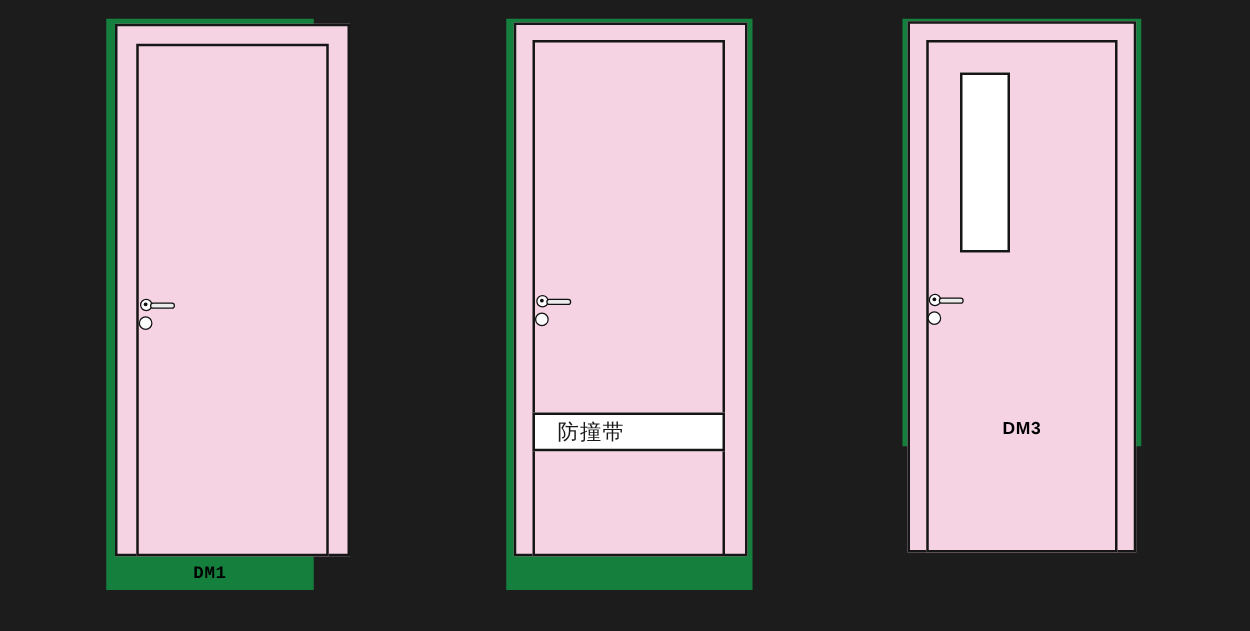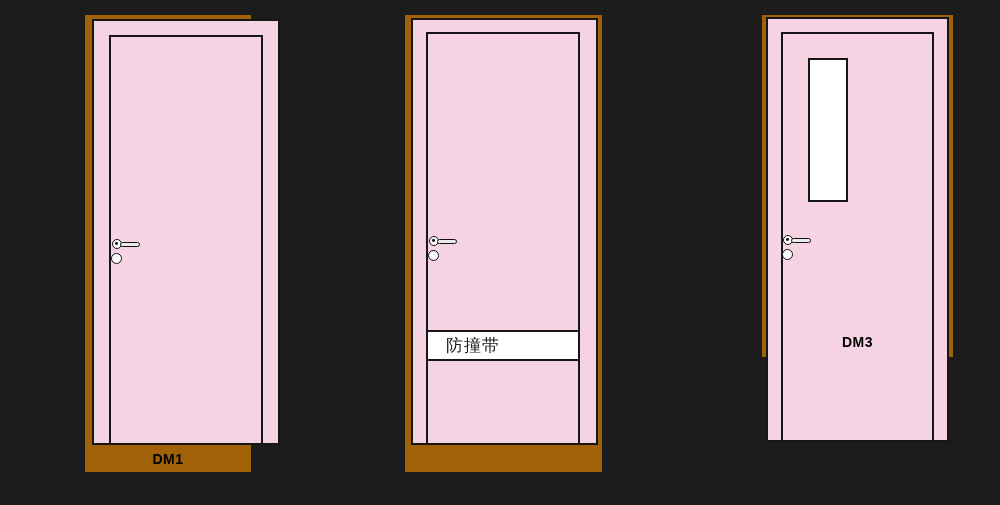--- a/index.html
+++ b/index.html
@@ -2,24 +2,24 @@
 <html><head>
 <meta charset="utf-8">
 <style>
   * { margin:0; padding:0; box-sizing:border-box; }
   html,body { background:#1c1c1c; }
   .canvas {
     position:relative; width:1000px; height:505px;
     background:#1c1c1c; overflow:hidden;
     font-family:"Liberation Sans", sans-serif;
   }
-  .door-unit { position:absolute; background:#a16207; }
-  .u1 { left:85px;  top:15px; width:166px; height:457px; }
+  .door-unit { position:absolute; background:#15803d; }
+  .u1 { left:85px;  top:15px; width:166px; height:457px;font-family:Liberation Mono, monospace; }
   .u2 { left:405px; top:15px; width:197px; height:457px; }
-  .u3 { left:722px; top:15px; width:191px; height:342px;margin-left:40px; }
+  .u3 { left:722px; top:15px; width:191px; height:342px; }
 
   .frame, .leaf { position:absolute; background:#f5d3e3; border:2px solid #161616; }
   .f1 { left:7px; top:4px; width:188px; height:426px; }
   .f2 { left:6px; top:3px; width:187px; height:427px; }
   .f3 { left:4px; top:2px; width:183px; height:425px; }
   .l1 { left:24px; top:20px; width:154px; height:410px; }
   .l2 { left:21px; top:17px; width:154px; height:413px; }
   .l3 { left:19px; top:17px; width:153px; height:410px; }
 
   .handle { position:absolute; width:32px; height:28px; z-index:3; }

